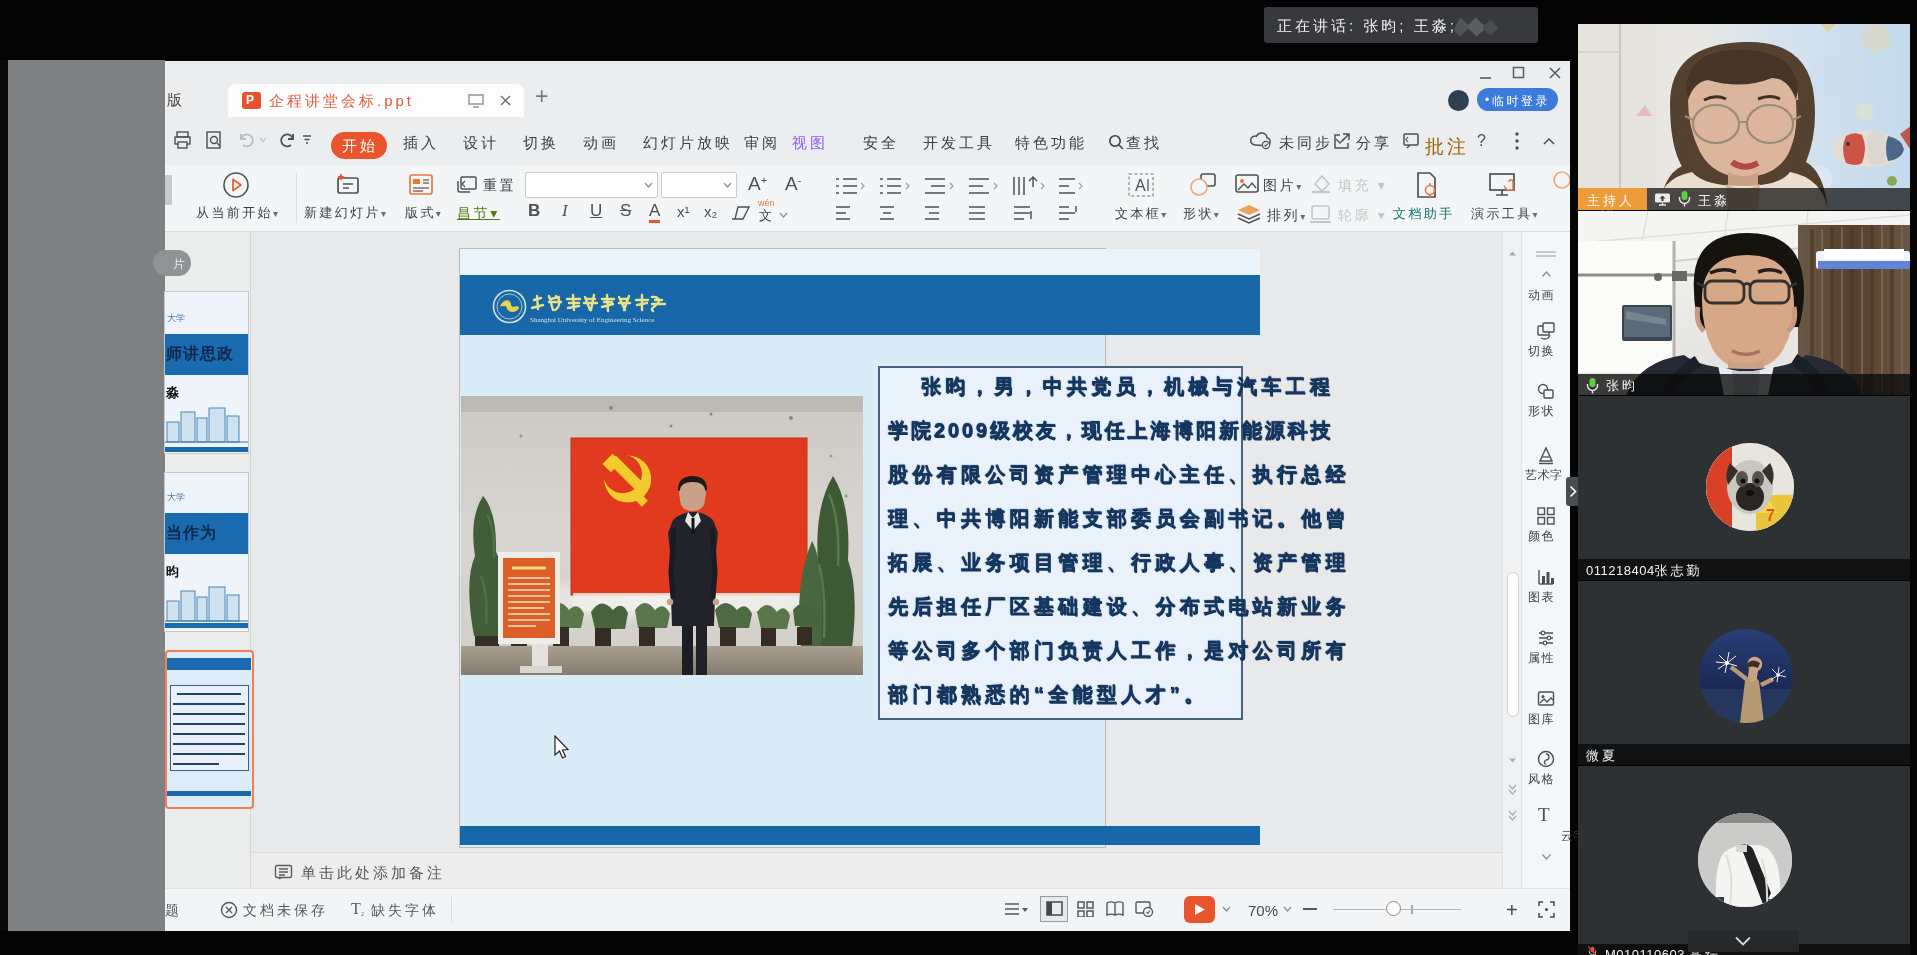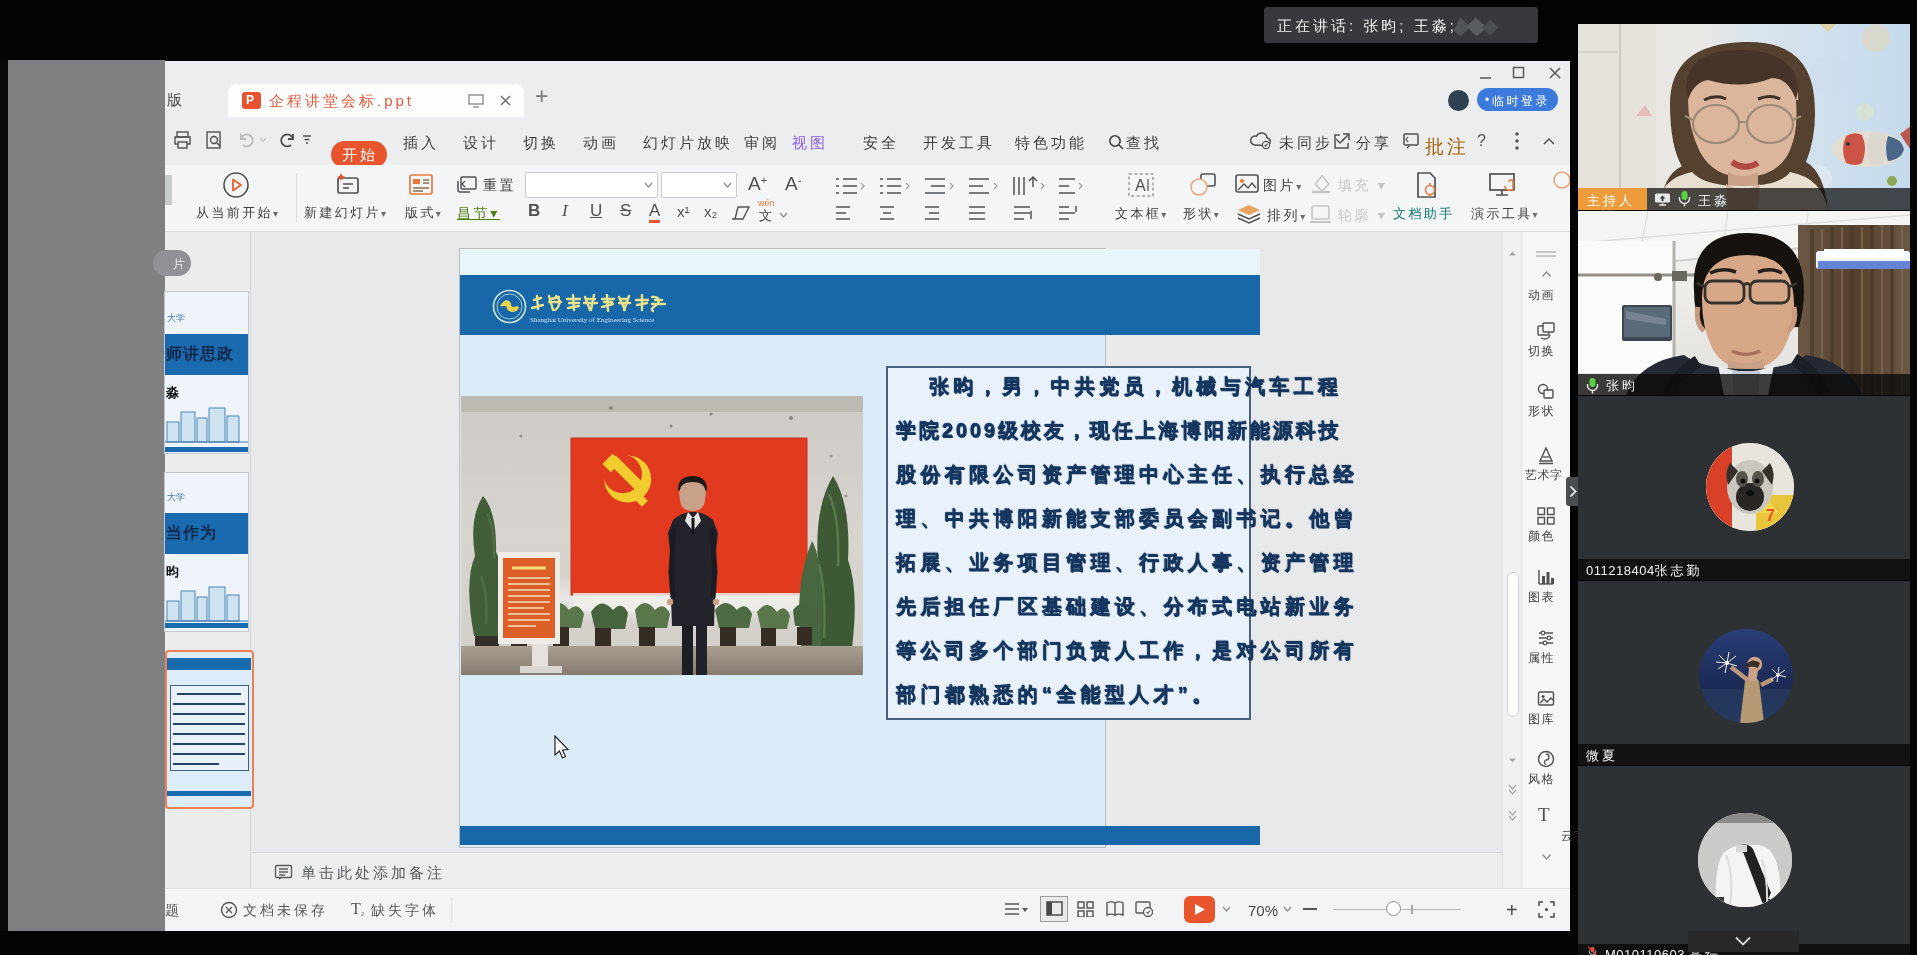--- a/index.html
+++ b/index.html
@@ -82,21 +82,21 @@
           <path d="M1 1 l3 3.5 L7 1" fill="none" stroke="#c3c6c8" stroke-width="1.2"></path>
         </svg>
       <svg class="abs" style="left:112px;top:14px;" width="20" height="18" viewBox="0 0 20 18">
           <path d="M16 8 a6 6 0 1 0 -2 6" fill="none" stroke="#4e5154" stroke-width="1.8"></path>
           <path d="M16 3 v5 h-5" fill="none" stroke="#4e5154" stroke-width="1.8"></path>
         </svg>
       <svg class="abs" style="left:136px;top:18px;" width="12" height="10">
           <path d="M2 1 h8 M3.5 4.5 h5 M5 8 h2" stroke="#4e5154" stroke-width="1.4"></path>
         </svg>
 
-      <div class="abs" style="left:166px;top:24px;width:56px;height:27px;background:#e8552d;border-radius:14px;">
+      <div class="abs" style="left:166px;top:15px;width:56px;height:27px;background:#e8552d;border-radius:14px;">
         <div class="abs cjk" style="left:11px;top:5px;font-size:15px;color:#fff;white-space:nowrap;">开始</div>
       </div>
       <div class="abs cjk" style="left:238px;top:17px;font-size:15px;color:#3e4144;white-space:nowrap;">插入</div>
       <div class="abs cjk" style="left:298px;top:17px;font-size:15px;color:#3e4144;white-space:nowrap;">设计</div>
       <div class="abs cjk" style="left:358px;top:17px;font-size:15px;color:#3e4144;white-space:nowrap;">切换</div>
       <div class="abs cjk" style="left:418px;top:17px;font-size:15px;color:#3e4144;white-space:nowrap;">动画</div>
       <div class="abs cjk" style="left:478px;top:17px;font-size:15px;color:#3e4144;white-space:nowrap;">幻灯片放映</div>
       <div class="abs cjk" style="left:579px;top:17px;font-size:15px;color:#3e4144;white-space:nowrap;">审阅</div>
       <div class="abs cjk" style="left:627px;top:17px;font-size:15px;color:#8b5cf6;white-space:nowrap;">视图</div>
       <div class="abs cjk" style="left:698px;top:17px;font-size:15px;color:#3e4144;white-space:nowrap;">安全</div>
@@ -457,21 +457,21 @@
             <path d="M227 116 l5 6 l5 -6 l3 9 l-8 10 l-8 -10 Z" fill="#e8e6e2"></path>
             <path d="M232 122 v16" stroke="#12131a" stroke-width="3"></path>
             <rect x="221" y="230" width="11" height="49" fill="#1d1e25"></rect>
             <rect x="235" y="230" width="11" height="49" fill="#212229"></rect>
             <path d="M213 132 l-3 44 l2 26 M251 132 l3 44 l-2 26" fill="none" stroke="#1b1c23" stroke-width="5"></path>
             <circle cx="209" cy="206" r="3.2" fill="#c9a088"></circle>
               <circle cx="255" cy="206" r="3.2" fill="#c9a088"></circle>
           </g>
         </svg>
 
-        <div class="abs" style="left:418px;top:117px;width:365px;height:354px;background:#e9f2fa;border:2px solid #46627f;margin-left:8px;">
+        <div class="abs" style="left:418px;top:117px;width:365px;height:354px;background:#e9f2fa;border:2px solid #46627f;">
           <div id="para" style="position:absolute;left:8px;top:-4px;width:352px;font-size:20px;font-weight:bold;color:#15365e;line-height:44px;letter-spacing:4.3px;white-space:nowrap;text-shadow:0 0 1.2px #15365e,0.6px 0.6px 0 #15365e;">
             <div><span style="padding-left:33px;"></span>张昀，男，中共党员，机械与汽车工程</div>
             <div style="letter-spacing:2.9px;">学院2009级校友，现任上海博阳新能源科技</div>
             <div>股份有限公司资产管理中心主任、执行总经</div>
             <div>理、中共博阳新能支部委员会副书记。他曾</div>
             <div>拓展、业务项目管理、行政人事、资产管理</div>
             <div>先后担任厂区基础建设、分布式电站新业务</div>
             <div>等公司多个部门负责人工作，是对公司所有</div>
             <div>部门都熟悉的“全能型人才”。</div>
           </div>

